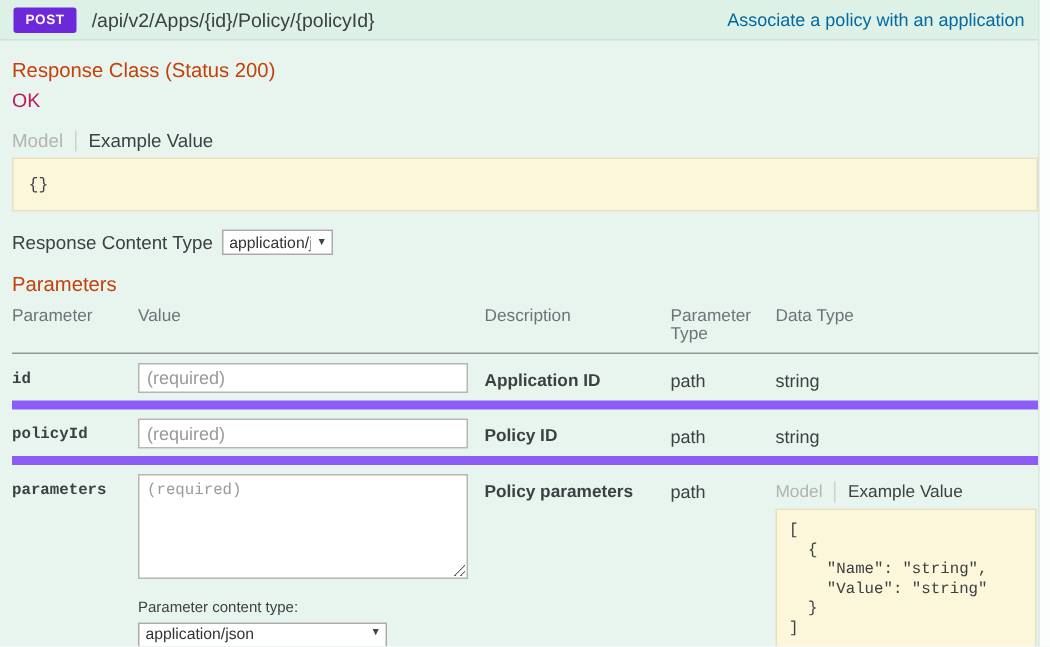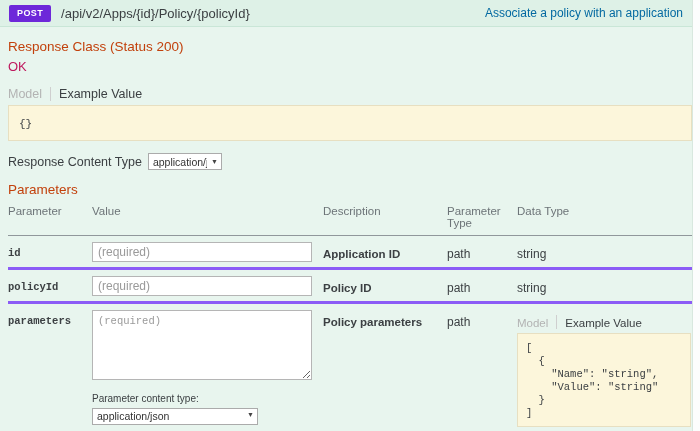--- a/index.html
+++ b/index.html
@@ -16,21 +16,21 @@
                   cursor:pointer; }
   .op-path { margin-left:10px; font-size:13px; color:#3c4043; cursor:pointer; }
   .op-summary { margin-left:auto; font-size:12px; color:#0369a1; cursor:pointer; }
 
   .op-body { padding:0 8px 0 8px; }
 
   .green-heading { color:#c2410c; font-size:13.5px; font-weight:400; }
   .h-response { margin-top:12px; }
   .ok-text { margin-top:5px; font-size:13px; color:#be185d; }
 
-  .tabs { display:flex; align-items:flex-end; font-size:12.5px; margin-top:13px; }
+  .tabs { display:flex; align-items:center; font-size:12.5px; margin-top:13px; }
   .tab-inactive { color:#b3b3b3; cursor:pointer; }
   .tab-sep { width:1px; height:14px; background:#cfcfcf; margin:0 8px; }
   .tab-active { color:#3c4043; cursor:pointer; }
 
   .codebox { margin-top:4px; background:#fcf6db; border:1px solid #e7dfc1;
              font-family:"Liberation Mono", monospace; font-size:11px; line-height:14px;
              color:#3c4043; white-space:pre; padding:11px 10px; }
   .codebox.response-example { width:684px; height:36px; }
 
   .rct-row { margin-top:12px; display:flex; align-items:center;
@@ -46,21 +46,21 @@
 
   .h-parameters { margin-top:12px; }
 
   
   .ptable { margin-top:4px; width:685px; }
   .prow { display:grid; grid-template-columns:84px 231px 124px 70px 175px;
           align-items:start; }
   .phead { color:#6d7478; font-size:11.5px; line-height:12px;
            padding:4px 0 6px 0; border-bottom:1px solid #90979b; }
   .phead > div { padding-right:10px; }
-  .prow.data { border-bottom:3px solid #8b5cf6; padding:6px 0 5px 0; }
+  .prow.data { border-bottom:6px solid #8b5cf6; padding:6px 0 5px 0; }
   .prow.data.last { border-bottom:none; }
 
   .c-name { font-family:"Liberation Mono", monospace; font-weight:bold;
             font-size:10.5px; color:#3c4043; padding-top:5px; }
   .c-value input { width:220px; height:20px; border:1px solid #b5b5b5; background:#fff;
                    font-size:12px; padding:0 5px; color:#3c4043;
                    font-family:"Liberation Sans", sans-serif; }
   .c-value input::placeholder, textarea::placeholder { color:#9a9a9a; opacity:1; }
   .c-desc { font-weight:bold; font-size:11.5px; color:#3c4043; padding:5px 2px 0 0;
             line-height:15px; }

